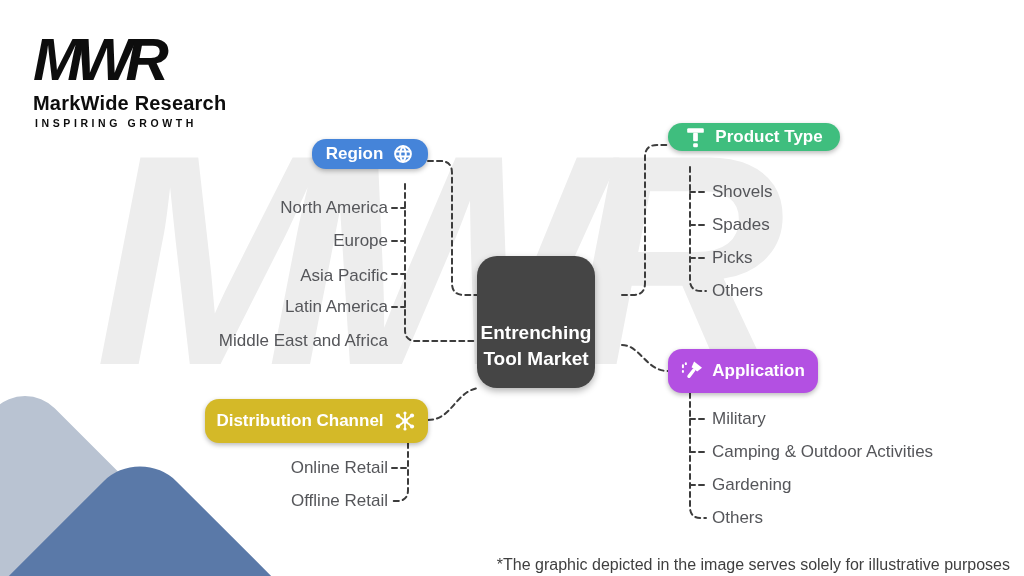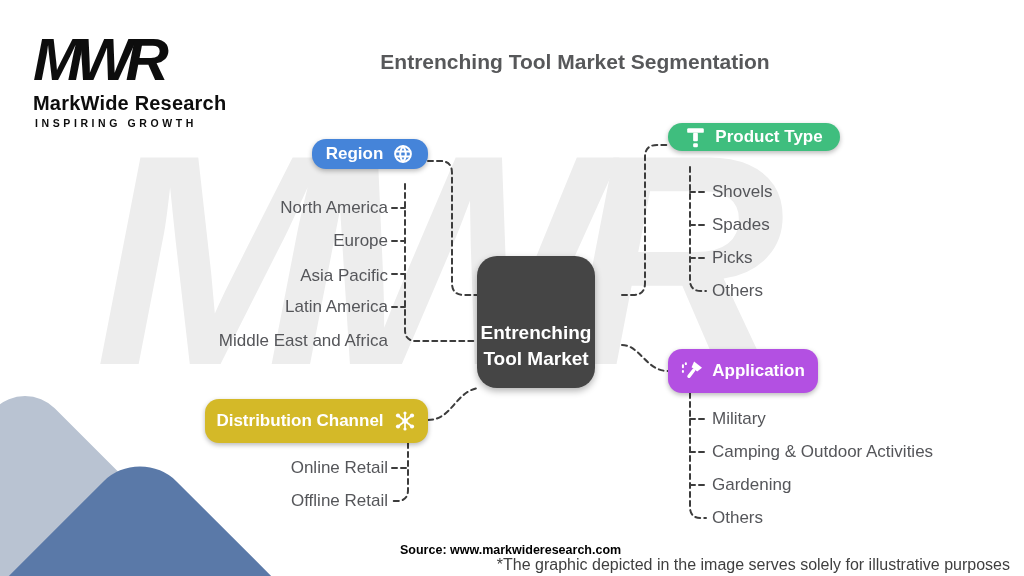--- a/index.html
+++ b/index.html
@@ -94,21 +94,20 @@
     <path d="M408,443 V490 Q408,501 397,501 H392"></path>
     <path d="M392,468 H408"></path>
   </svg>
 
   <div class="logo">
     <div class="logo-mwr">MWR</div>
     <div class="logo-name">MarkWide Research</div>
     <div class="logo-tagline">INSPIRING GROWTH</div>
   </div>
 
-  <div class="title">Entrenching Tool Market Segmentation</div>
 
   <div class="center-node">
     <span>Entrenching Tool Market</span>
   </div>
 
   <div class="node region">
     <span>Region</span>
     <span class="icon">
       <svg viewBox="0 0 24 24" width="22" height="22">
           <g fill="none" stroke="#ffffff" stroke-width="2.2">
@@ -182,16 +181,15 @@
   <div class="item" style="top:280px; left:712px;">Others</div>
 
   <div class="item" style="top:408px; left:712px;">Military</div>
   <div class="item" style="top:441px; left:712px;">Camping &amp; Outdoor Activities</div>
   <div class="item" style="top:474px; left:712px;">Gardening</div>
   <div class="item" style="top:507px; left:712px;">Others</div>
 
   <div class="item r" style="top:457px; right:636px;">Online Retail</div>
   <div class="item r" style="top:490px; right:636px;">Offline Retail</div>
 
-  <div class="source">Source: www.markwideresearch.com</div>
   <div class="footnote">*The graphic depicted in the image serves solely for illustrative purposes</div>
 
 </div>
 
 </body></html>

